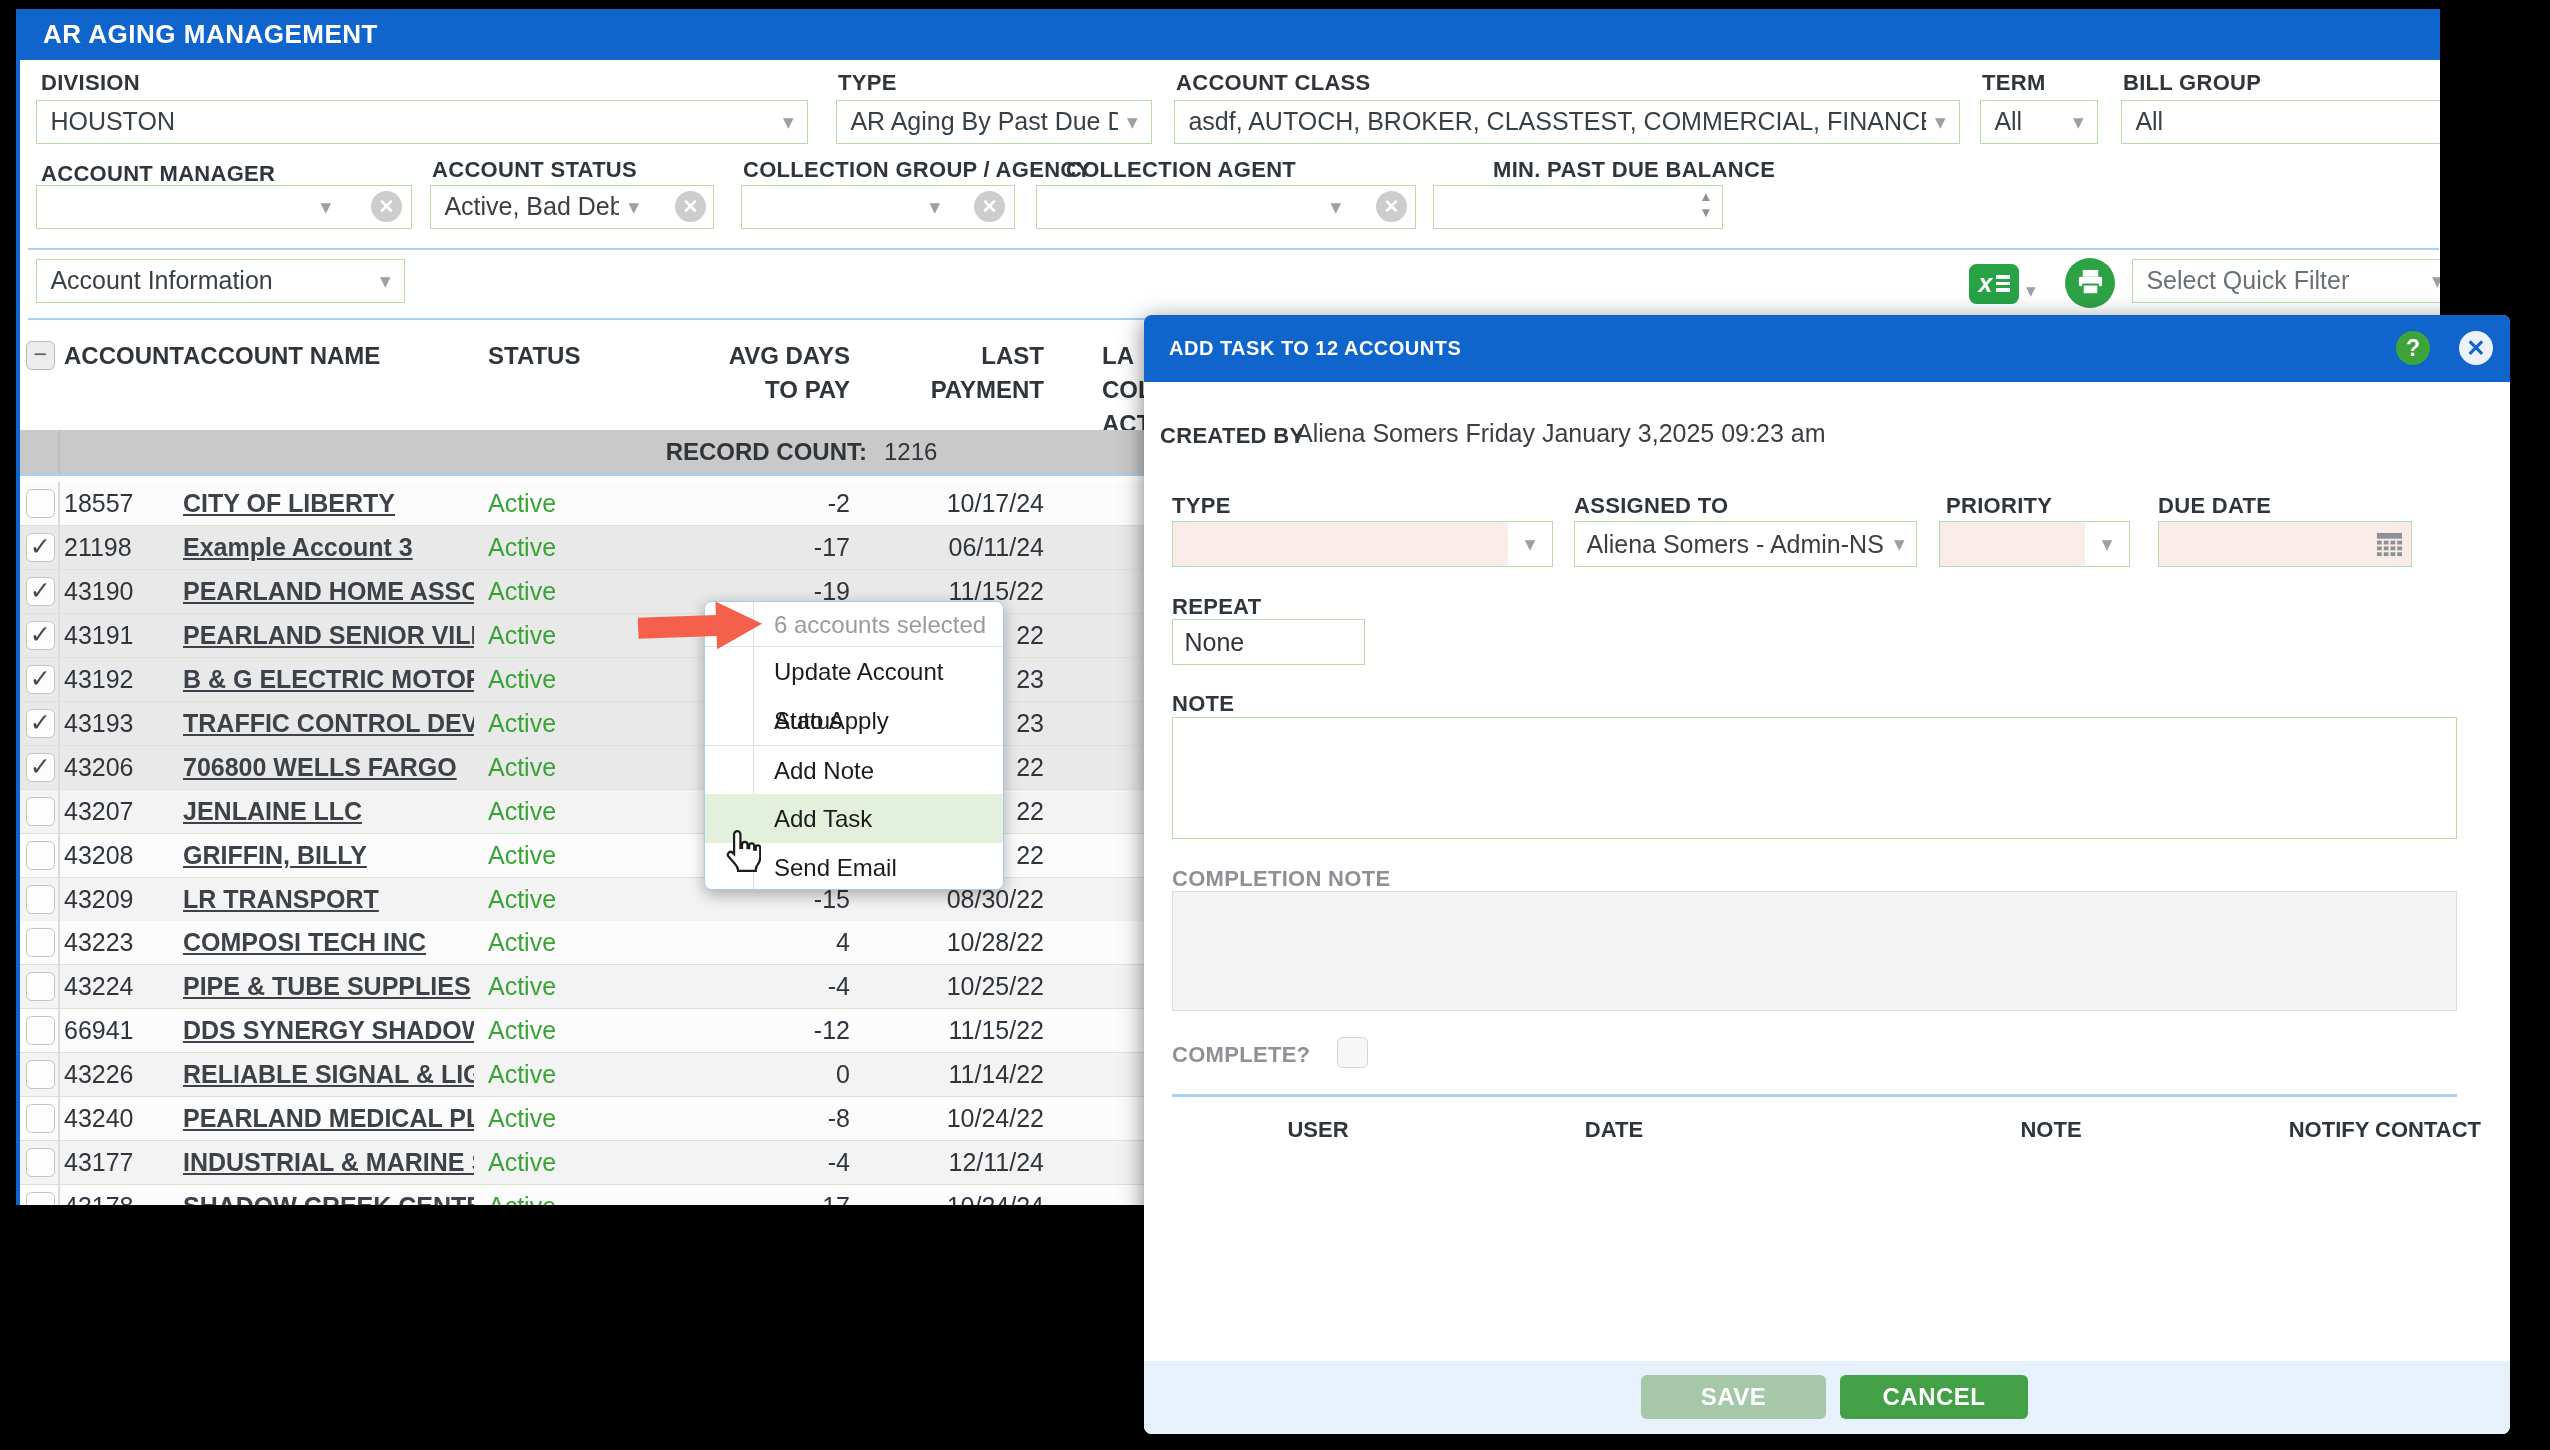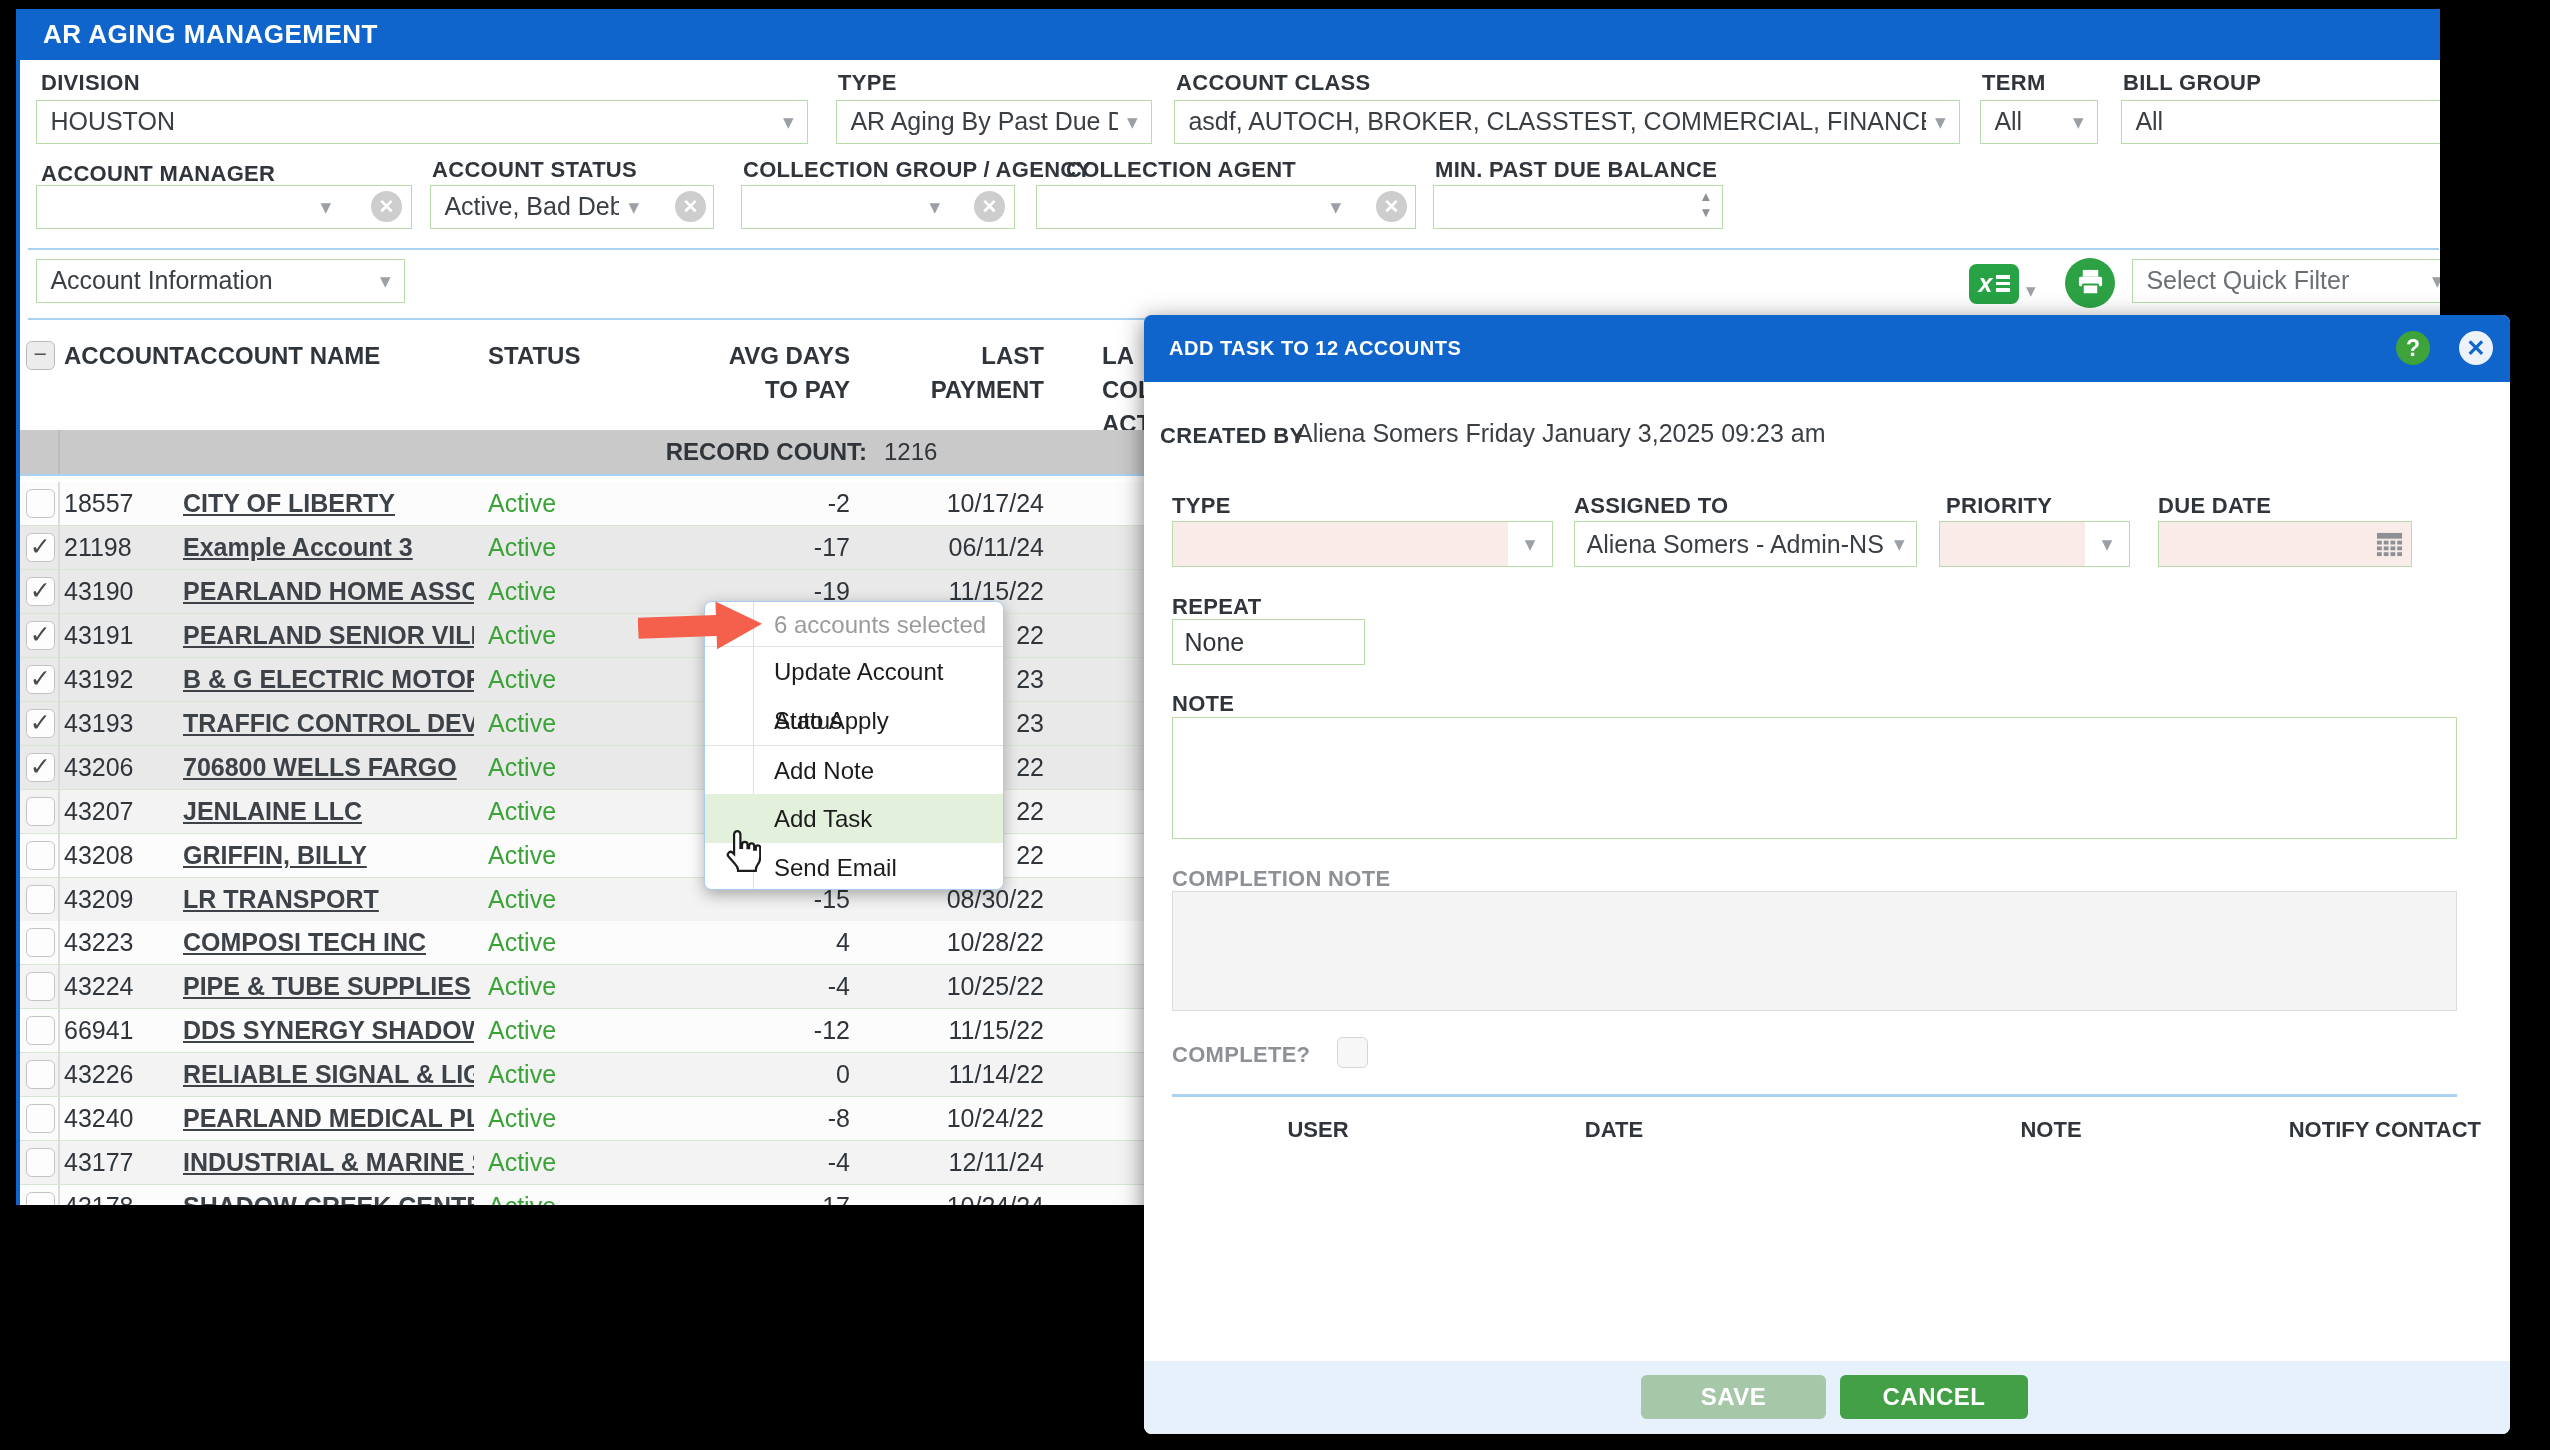--- a/index.html
+++ b/index.html
@@ -29,21 +29,21 @@
   #lbl-division{left:21px;top:61px}        #f-division{left:16px;top:91px;width:772px;}
   #lbl-type{left:818px;top:61px}           #f-type{left:816px;top:91px;width:316px;}
   #lbl-class{left:1156px;top:61px}         #f-class{left:1154px;top:91px;width:786px;}
   #lbl-term{left:1962px;top:61px}          #f-term{left:1960px;top:91px;width:118px;}
   #lbl-bgroup{left:2103px;top:61px}        #f-bgroup{left:2101px;top:91px;width:334px;}
   
   #lbl-amgr{left:21px;top:152px}           #f-amgr{left:16px;top:176px;width:376px;padding-right:80px;}
   #lbl-astat{left:412px;top:148px}         #f-astat{left:410px;top:176px;width:284px;padding-right:74px;}
   #lbl-cgrp{left:723px;top:148px}          #f-cgrp{left:721px;top:176px;width:274px;padding-right:74px;}
   #lbl-cagt{left:1046px;top:148px}         #f-cagt{left:1016px;top:176px;width:380px;padding-right:74px;}
-  #lbl-minpd{left:1415px;top:148px}        #f-minpd{left:1413px;top:176px;width:290px;}
+  #lbl-minpd{left:1473px;top:148px}        #f-minpd{left:1413px;top:176px;width:290px;}
   #x-amgr{left:351px;top:182px} #x-astat{left:655px;top:182px} #x-cgrp{left:954px;top:182px} #x-cagt{left:1356px;top:182px}
   .spin{position:absolute;right:9.5px;top:3.8px;display:flex;flex-direction:column;line-height:16px;color:#8d9196;font-size:13.4px;text-align:center;}
 
   .hdivider{position:absolute;left:7.6px;width:2411px;height:2.9px;background:var(--lblue);}
   #div1{top:239px} #div2{top:309px}
 
   
   #f-view{left:16px;top:250px;width:369px;}
   #excel-btn{position:absolute;left:1949px;top:255px;width:50px;height:40px;background:#27a244;border-radius:7.6px;
     display:flex;align-items:center;justify-content:center;gap:3.8px;color:#fff;}

